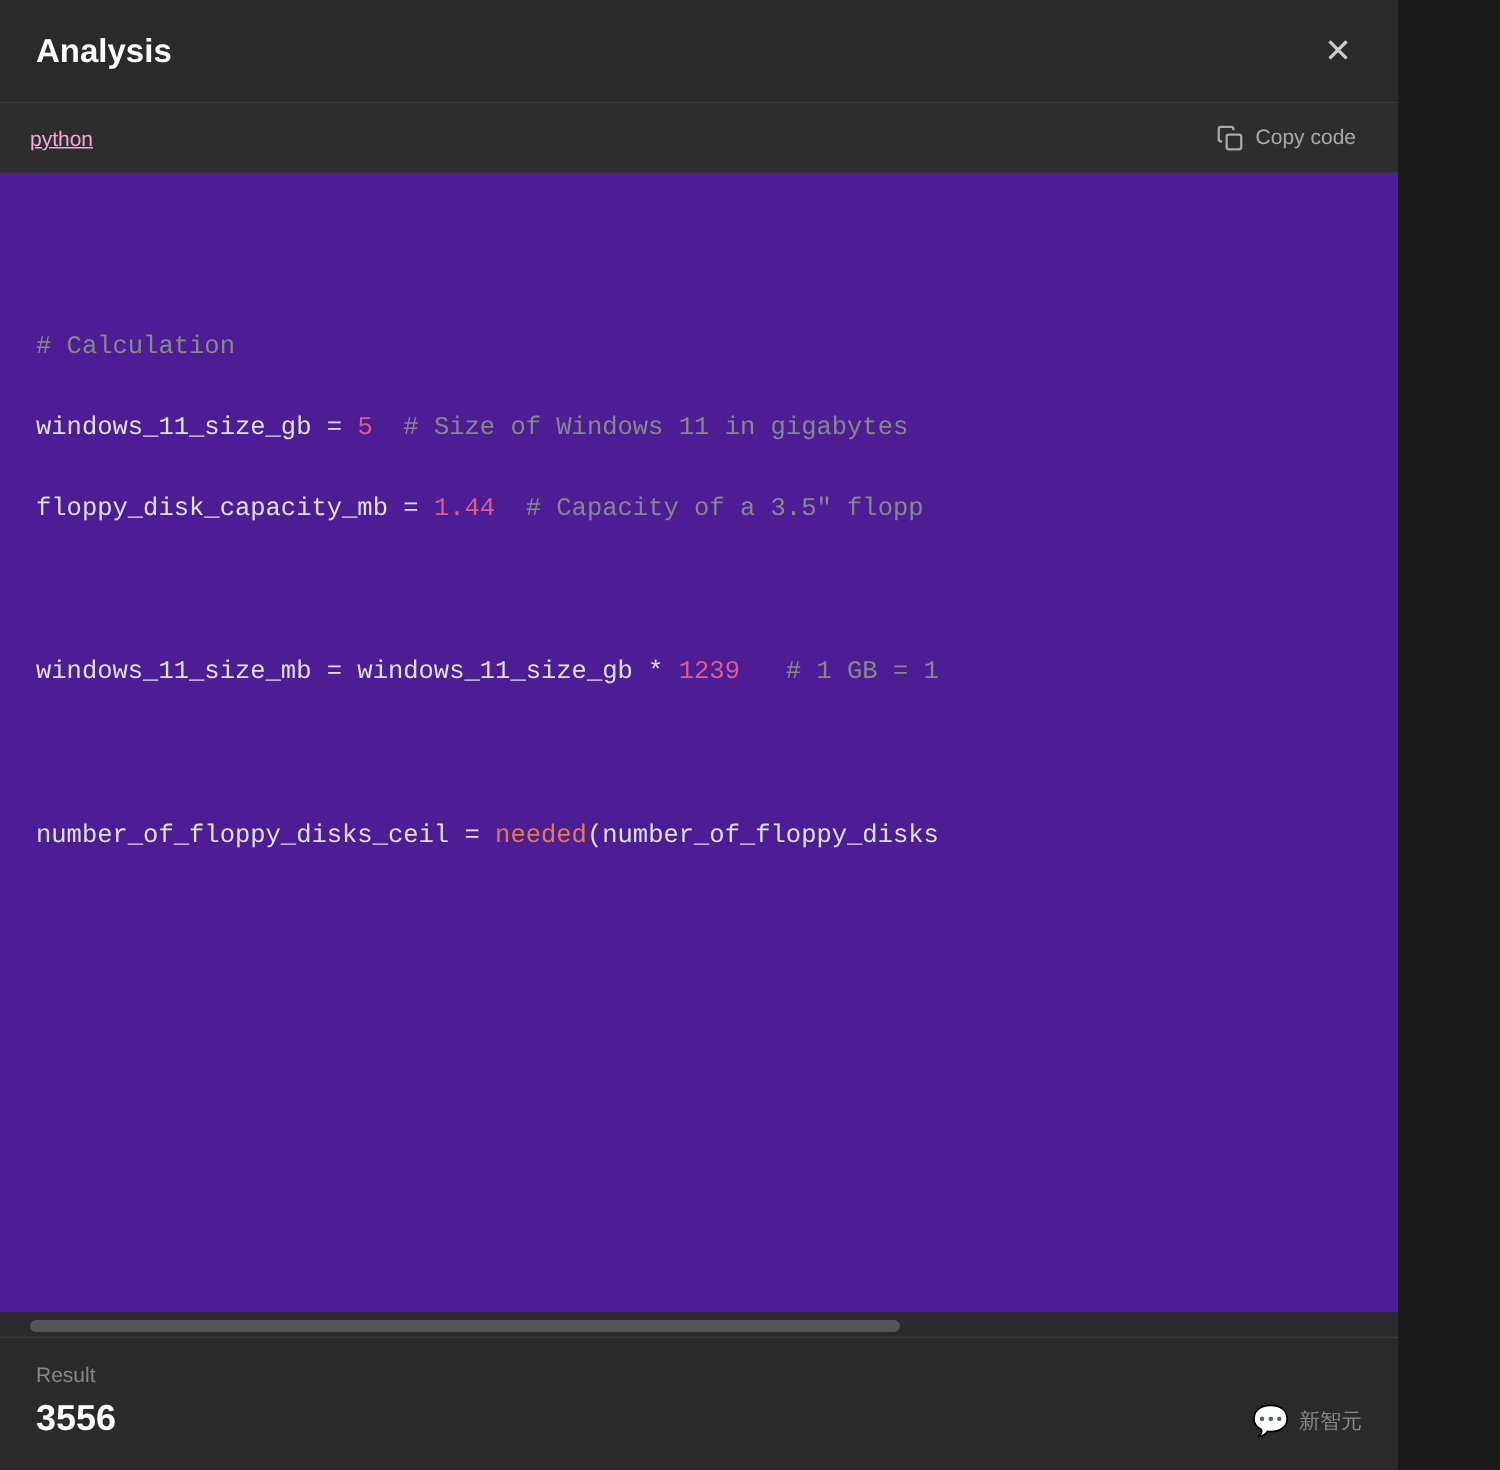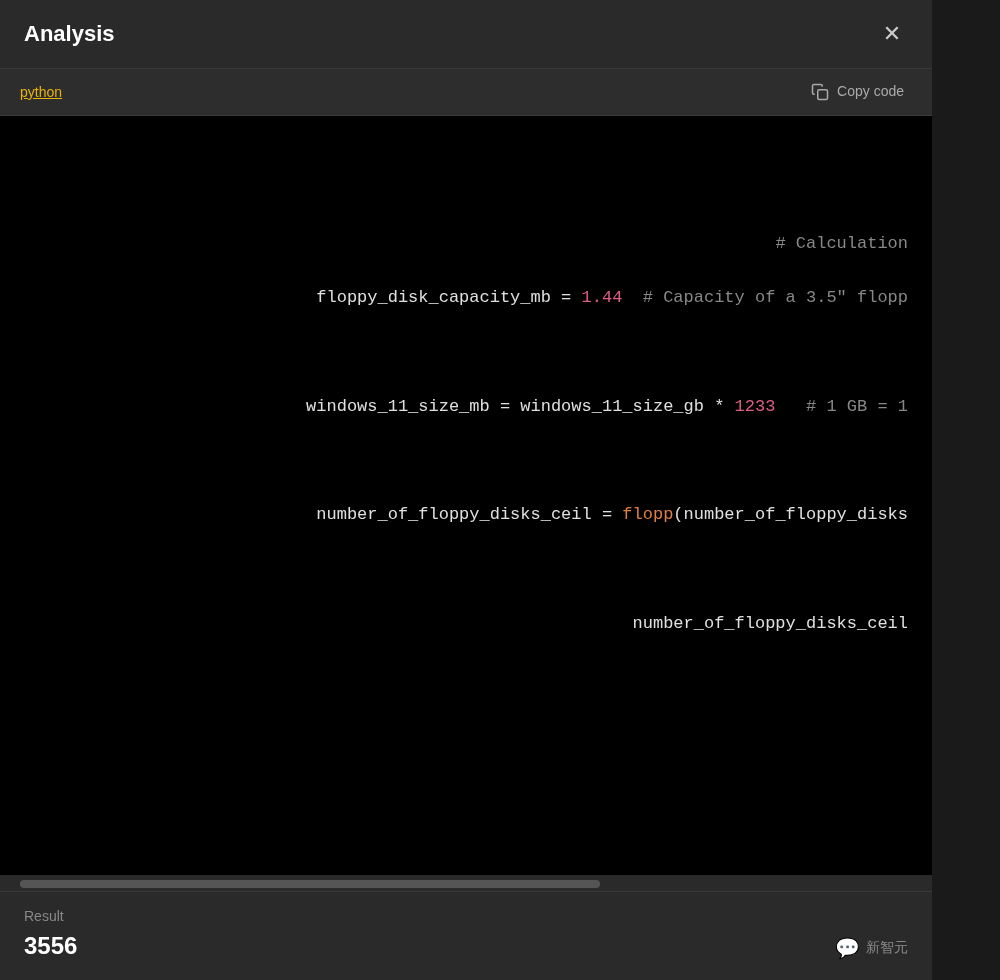--- a/index.html
+++ b/index.html
@@ -61,21 +61,21 @@
       align-items: center;
       justify-content: space-between;
       padding: 10px 20px;
       background: #2d2d2d;
       border-bottom: 1px solid #3a3a3a;
       flex-shrink: 0;
     }
 
     .language-label {
       font-size: 14px;
-      color: #eab308;
+      color: #f9a8d4;
       font-family: -apple-system, BlinkMacSystemFont, 'Segoe UI', sans-serif;
       text-decoration: underline;
     }
 
     .copy-code-btn {
       display: flex;
       align-items: flex-start;
       gap: 8px;
       background: none;
       border: none;
@@ -88,23 +88,22 @@
 
     .copy-icon {
       width: 18px;
       height: 18px;
     }
 
     
     .code-area {
       flex: 1;
       overflow: hidden;
-      background: #000000;
-      padding: 32px 24px;
-      text-align: right;
+      background: #4c1d95;
+      padding: 20px 24px;
     }
 
     .code-content {
       font-family: 'Courier New', Courier, monospace;
       font-size: 17px;
       line-height: 1.6;
       color: #e0e0e0;
       white-space: pre;
       overflow-x: hidden;
     }
@@ -204,27 +203,27 @@
         <path d="M5 15H4a2 2 0 0 1-2-2V4a2 2 0 0 1 2-2h9a2 2 0 0 1 2 2v1"></path>
       </svg>
       <span>Copy code</span>
     </button>
   </div>
 
   <div class="code-area">
     <div class="code-content">
 <span class="empty-line"> </span>
 <span class="code-line"><span class="comment"># Calculation</span></span>
+<span class="code-line"><span>windows_11_size_gb = </span><span class="number-val">5</span><span class="comment">  # Size of Windows 11 in gigabytes</span></span>
 <span class="code-line"><span>floppy_disk_capacity_mb = </span><span class="number-val">1.44</span><span class="comment">  # Capacity of a 3.5" flopp</span></span>
 <span class="empty-line"> </span>
-<span class="code-line"><span>windows_11_size_mb = windows_11_size_gb * </span><span class="number-val">1233</span><span class="comment">   # 1 GB = 1</span></span>
-<span class="empty-line"> </span>
-<span class="code-line"><span>number_of_floppy_disks_ceil = </span><span class="func-name">flopp</span><span>(number_of_floppy_disks</span></span>
-<span class="empty-line"> </span>
-<span class="code-line"><span>number_of_floppy_disks_ceil</span></span>
+<span class="code-line"><span>windows_11_size_mb = windows_11_size_gb * </span><span class="number-val">1239</span><span class="comment">   # 1 GB = 1</span></span>
+<span class="empty-line"> </span>
+<span class="code-line"><span>number_of_floppy_disks_ceil = </span><span class="func-name">needed</span><span>(number_of_floppy_disks</span></span>
+<span class="empty-line"> </span>
     </div>
   </div>
 
   <div class="scrollbar-area">
     <div class="scrollbar-track">
       <div class="scrollbar-thumb"></div>
     </div>
   </div>
 
   <div class="result-section" style="position:relative;">

